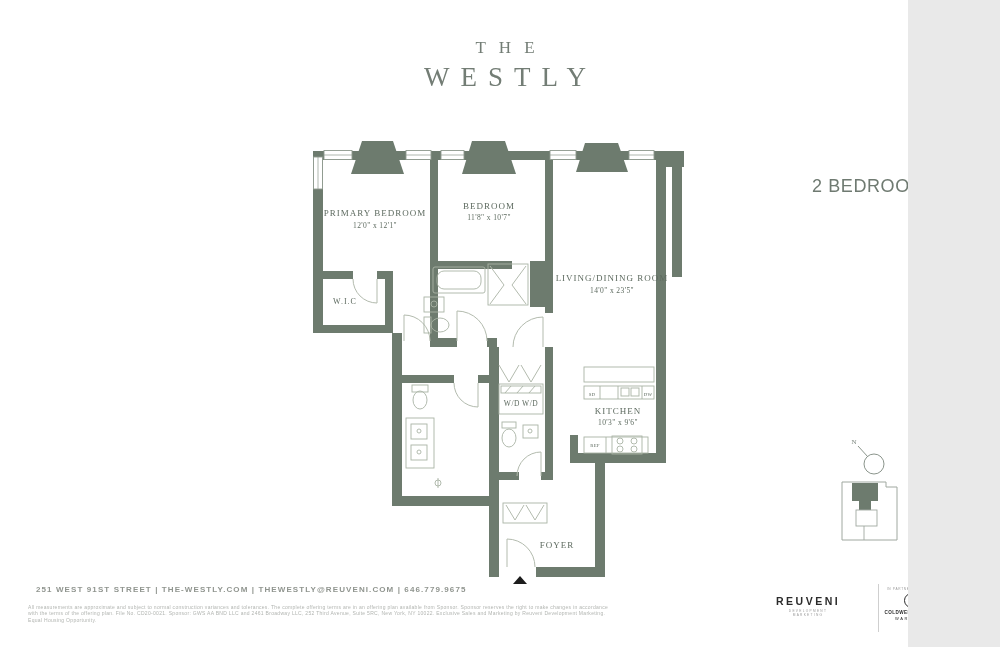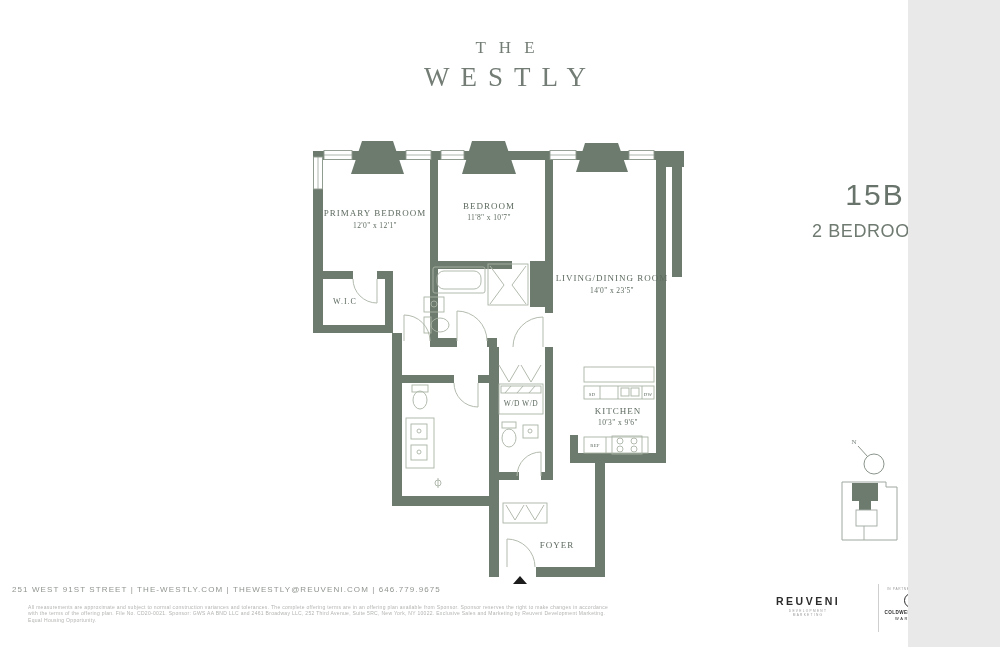--- a/index.html
+++ b/index.html
@@ -35,21 +35,21 @@
   .label text.tiny{font-size:4.8px;letter-spacing:0.2px;}
   .entry polygon{fill:#1c1c1c;}
   .compass line{stroke:#8b958c;stroke-width:1;}
   .compass circle{fill:none;stroke:#8b958c;stroke-width:1;}
   .compass text{fill:#7c867e;font-size:7px;font-family:"Liberation Serif",serif;text-anchor:middle;}
   .keyplan path.outline{fill:#fff;stroke:#a0a8a0;stroke-width:1;}
   .keyplan path.unit{fill:var(--wall);}
   .keyplan rect{fill:#fff;stroke:#a0a8a0;stroke-width:0.9;}
   .keyplan line{stroke:#a0a8a0;stroke-width:0.9;}
   
-  .contact{position:absolute;left:12px;top:585px;font-size:8px;letter-spacing:1.1px;color:var(--muted);}
+  .contact{position:absolute;left:36px;top:585px;font-size:8px;letter-spacing:1.1px;color:var(--muted);font-weight:bold;}
   .disclaimer{position:absolute;left:28px;top:604px;width:585px;font-size:5px;line-height:6.4px;
       letter-spacing:0.3px;color:var(--fine);}
   .reuveni{position:absolute;left:776px;top:595px;width:64px;text-align:center;color:var(--ink);}
   .reuveni .rname{font-size:10.5px;font-weight:bold;letter-spacing:2.5px;}
   .reuveni .rtag{font-size:3.2px;letter-spacing:1.3px;color:#9a9a9a;margin-top:2px;}
   .logodivider{position:absolute;left:878px;top:584px;width:1px;height:48px;background:#cfcfcf;}
   .cbw{position:absolute;left:884px;top:587px;width:54px;text-align:center;color:var(--ink);}
   .cbw .pre{font-size:3.2px;letter-spacing:0.7px;color:#9a9a9a;}
   .cbw .emblem{width:13px;height:13px;border:1.2px solid var(--ink);border-radius:50%;
       margin:2px auto;display:flex;align-items:center;justify-content:center;font-size:7px;color:var(--ink);}
@@ -60,21 +60,20 @@
 <body>
 
 <div class="page">
 
   <div class="brand">
     <div class="the">THE</div>
     <div class="westly">WESTLY</div>
   </div>
 
   <div class="unitinfo">
-    <div class="num">15B</div>
     <div class="spec">2 BEDROOMS</div>
   </div>
 
   <svg viewBox="306 134 384 456" style="left:306px;top:134px;width:384px;height:456px">
 
     <g class="wall">
       <rect x="313" y="151" width="349" height="9"></rect>
       <polygon points="351,174 362,141 393,141 404,174"></polygon>
       <polygon points="462,174 472,141 505,141 516,174"></polygon>
       <polygon points="576,172 585,143 618,143 628,172"></polygon>

